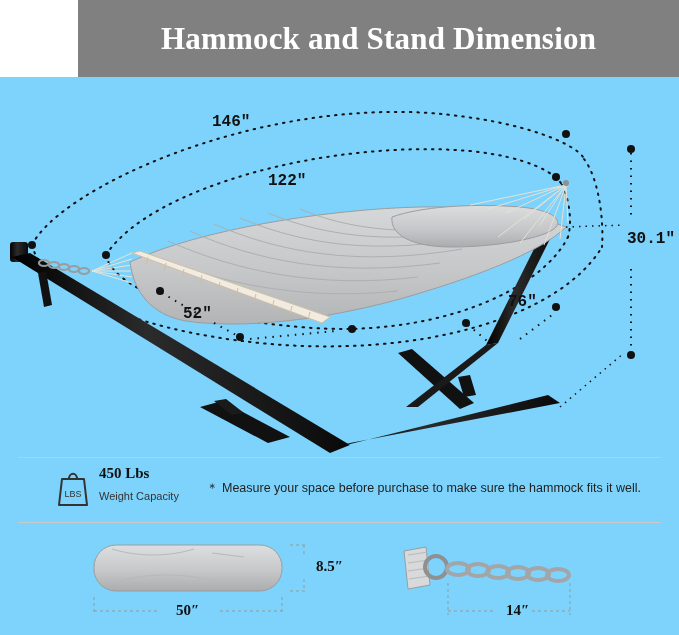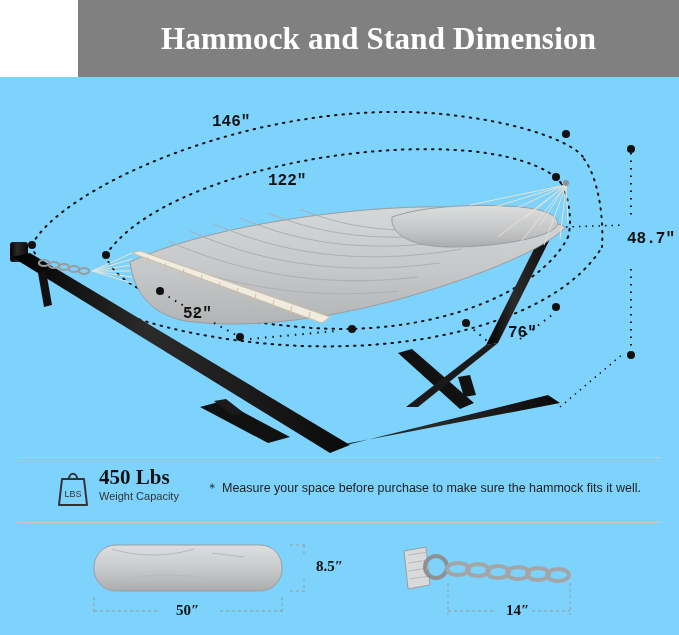--- a/index.html
+++ b/index.html
@@ -79,21 +79,21 @@
     width: 679px; height: 60px;
   }
   #lbs-icon {
     position: absolute;
     left: 56px; top: 5px;
     width: 34px; height: 40px;
   }
   #capacity-value {
     position: absolute;
     left: 99px; top: 3px;
-    font-size: 21px;
+    font-size: 15px;
     font-weight: bold;
     color: #111111;
     font-family: "Liberation Serif", serif;
   }
   #capacity-caption {
     position: absolute;
     left: 99px; top: 28px;
     font-size: 11px;
     color: #333333;
     font-family: "Liberation Sans", sans-serif;
@@ -258,23 +258,23 @@
       <path d="M 631 76 L 631 140" fill="none" stroke="#111" stroke-width="2" stroke-dasharray="1.5 6"></path>
       <path d="M 631 192 L 631 274" fill="none" stroke="#111" stroke-width="2" stroke-dasharray="1.5 6"></path>
       <circle cx="631" cy="72" r="4" fill="#111"></circle>
       <circle cx="631" cy="278" r="4" fill="#111"></circle>
       <path d="M 566 150 L 624 148" fill="none" stroke="#111" stroke-width="1.5" stroke-dasharray="1.5 5"></path>
       <path d="M 560 330 L 624 276" fill="none" stroke="#111" stroke-width="1.5" stroke-dasharray="1.5 5"></path>
     </svg>
 
     <div class="dim-label" style="left:212px; top:36px;">146″</div>
     <div class="dim-label" style="left:268px; top:67px;margin-top:28px;">122″</div>
-    <div class="dim-label" style="left:627px; top:153px;">48.7″</div>
+    <div class="dim-label" style="left:627px; top:153px;">30.1″</div>
     <div class="dim-label" style="left:183px; top:228px;text-align:center;">52″</div>
-    <div class="dim-label" style="left:508px; top:247px;">76″</div>
+    <div class="dim-label" style="left:508px; top:216px;">76″</div>
   </div>
 
   <div class="hrule" style="top:457px;"></div>
 
   <div id="capacity-row">
     <svg id="lbs-icon" viewBox="0 0 34 40">
       <path d="M6 12 L28 12 L31 38 L3 38 Z" fill="none" stroke="#333" stroke-width="2" stroke-linejoin="round"></path>
       <path d="M13 12 C13 5, 21 5, 21 12" fill="none" stroke="#333" stroke-width="2"></path>
       <text x="17" y="30" font-size="9" text-anchor="middle" fill="#333" font-family="Liberation Sans, sans-serif">LBS</text>
     </svg>

